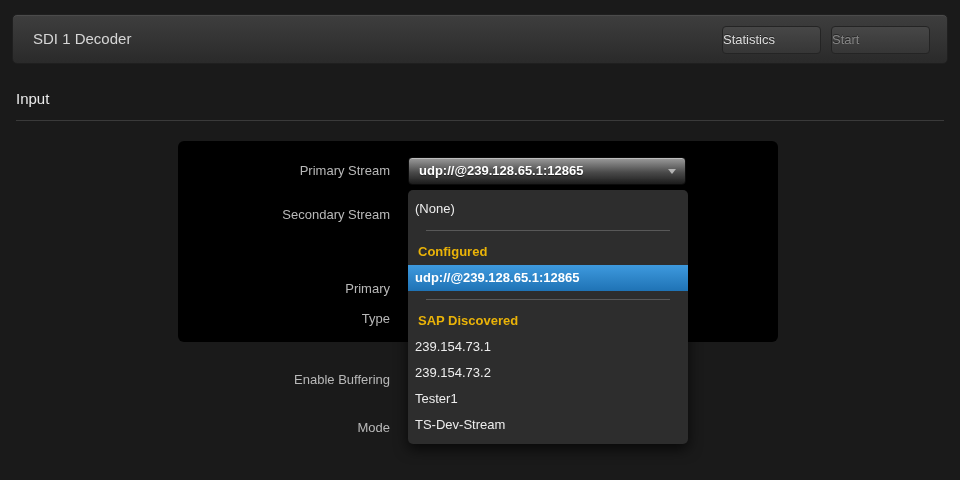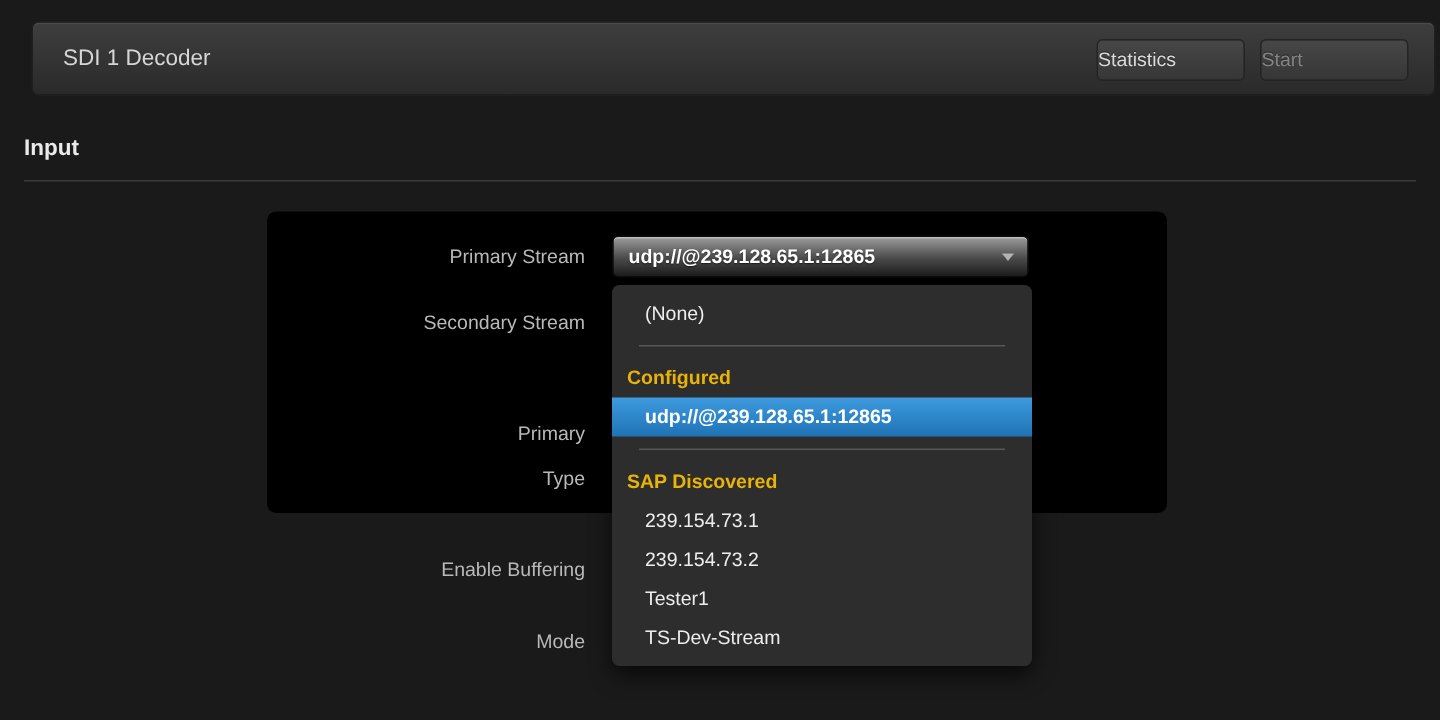--- a/index.html
+++ b/index.html
@@ -4,21 +4,21 @@
 <style>
   html,body{margin:0;padding:0;background:#101010;}
   .stage{
     position:relative;width:960px;height:480px;overflow:hidden;
     background:#1a1a1a;
     font-family:"Liberation Sans","DejaVu Sans",sans-serif;
     -webkit-font-smoothing:antialiased;
   }
   
   .titlebar{
-    position:absolute;left:21px;top:14px;width:936px;height:50px;
+    position:absolute;left:12px;top:14px;width:936px;height:50px;
     box-sizing:border-box;border-radius:5px;
     background:linear-gradient(#3e3e3e,#2a2a2a);
     border:1px solid #1f1f1f;
     box-shadow:inset 0 1px 0 rgba(255,255,255,0.07);
   }
   .titlebar .title{
     position:absolute;left:20px;top:0;line-height:48px;
     font-size:15px;color:#d6d6d6;
   }
   .btn-row{position:absolute;right:17px;top:11px;display:flex;gap:10px;}
@@ -31,21 +31,21 @@
     text-shadow:0 -1px 0 rgba(0,0,0,0.45);
   }
   .btn.disabled{color:#858585;}
   .btn.primary{
     background:linear-gradient(#3d89c4,#27639b);
     border:1px solid #1c4b77;color:#eef3f7;
   }
   
   .section-title{
     position:absolute;left:16px;top:90px;
-    font-size:15px;font-weight:bold;color:#eaeaea;
+    font-size:15px;font-weight:normal;color:#eaeaea;
   }
   .rule{position:absolute;left:16px;right:16px;top:120px;height:1px;background:#3a3a3a;}
   
   .black-panel{
     position:absolute;left:178px;top:141px;width:600px;height:201px;
     background:#000;border-radius:6px;
   }
   
   .flabel{
     position:absolute;left:140px;width:250px;text-align:right;
@@ -74,21 +74,21 @@
     border-top:5px solid #b3b3b3;
   }
   
   .menu{
     position:absolute;left:408px;top:190px;width:280px;
     box-sizing:border-box;padding:6px 0;
     background:#2d2d2d;border-radius:5px;
     box-shadow:0 5px 14px rgba(0,0,0,0.7);
   }
   .menu-item{
-    padding:5px 22px;font-size:13px;color:#ededed;line-height:16px;
+    padding:5px 7px;font-size:13px;color:#ededed;line-height:16px;
     cursor:pointer;white-space:nowrap;
   }
   .menu-item.selected{
     background:linear-gradient(#3e9ade,#1f73b5);color:#fff;font-weight:bold;
   }
   .menu-header{
     padding:5px 10px;font-size:13px;font-weight:bold;color:#eab308;line-height:16px;
   }
   .menu-divider{height:1px;background:#585858;margin:8px 18px;}
 </style>

